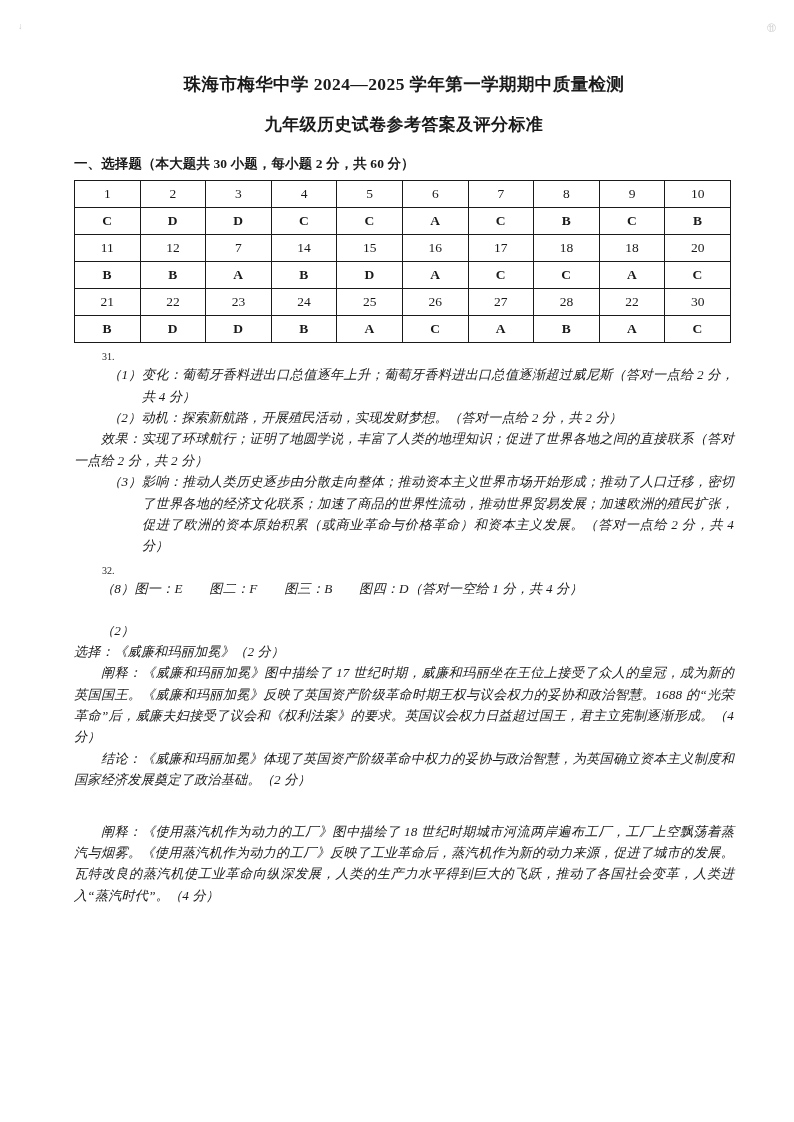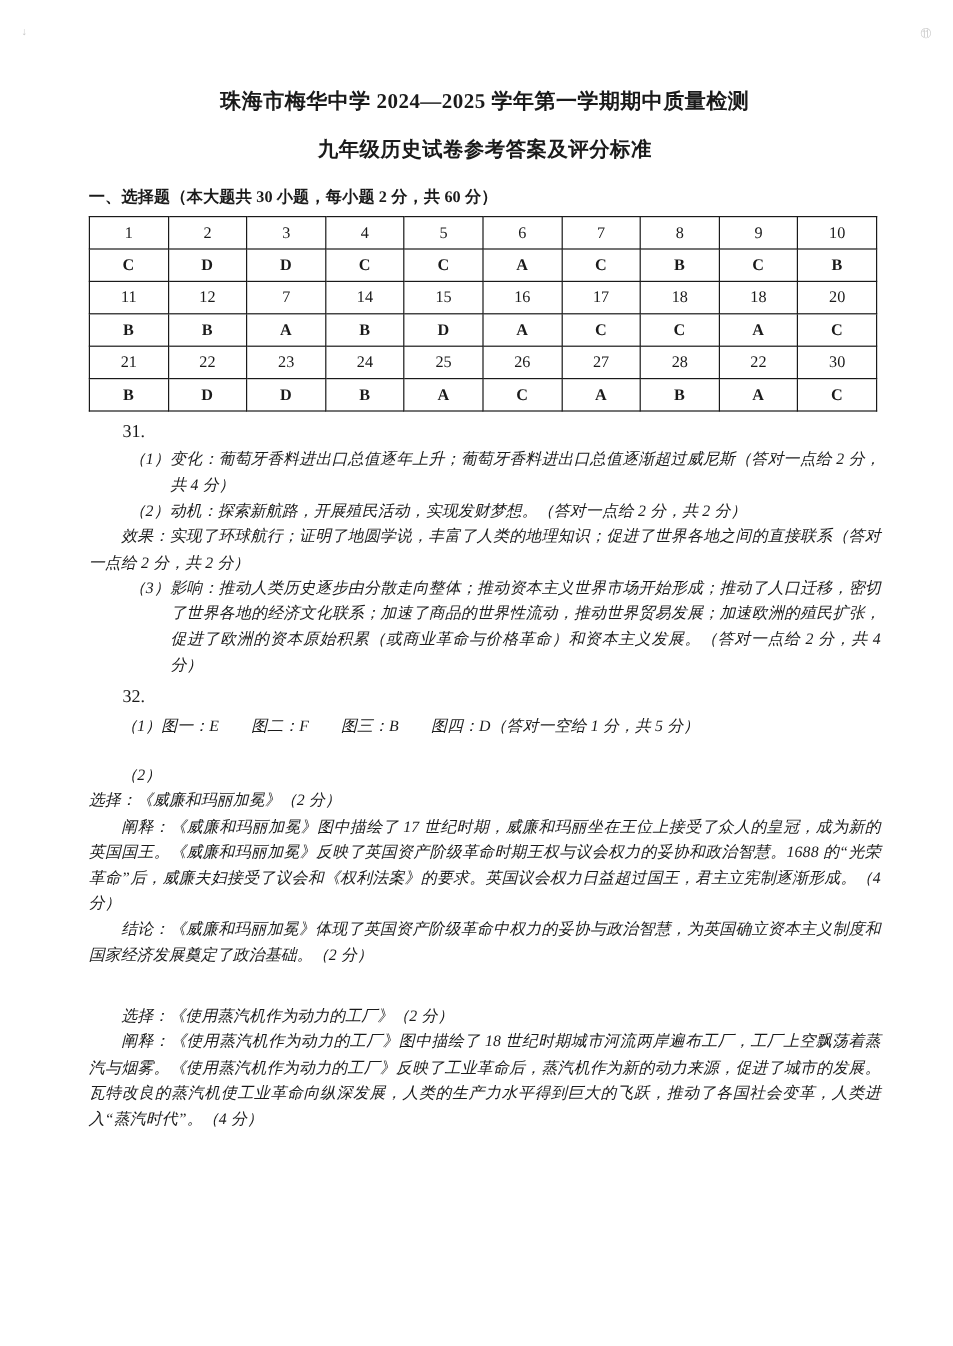--- a/index.html
+++ b/index.html
@@ -92,21 +92,21 @@
   table.answers tr.num td {
     font-weight: normal;
   }
   table.answers tr.ans td {
     font-weight: bold;
     letter-spacing: 0.5px;
   }
 
   
   .q-num {
-    font-size: 15px;
+    font-size: 10px;
     line-height: 1.55;
     margin: 0;
     padding-top: 6px;
     padding-left: 28px;
   }
   p.para {
     font-size: 13.2px;
     line-height: 1.62;
     margin: 0;
     text-align: justify;
@@ -229,28 +229,27 @@
 
     <div class="q-num">31.</div>
 
     <p class="para ind-hang">（1）变化：葡萄牙香料进出口总值逐年上升；葡萄牙香料进出口总值逐渐超过威尼斯（答对一点给 2 分，共 4 分）</p>
     <p class="para ind-hang">（2）动机：探索新航路，开展殖民活动，实现发财梦想。（答对一点给 2 分，共 2 分）</p>
     <p class="para ind-first">效果：实现了环球航行；证明了地圆学说，丰富了人类的地理知识；促进了世界各地之间的直接联系（答对一点给 2 分，共 2 分）</p>
     <p class="para ind-hang">（3）影响：推动人类历史逐步由分散走向整体；推动资本主义世界市场开始形成；推动了人口迁移，密切了世界各地的经济文化联系；加速了商品的世界性流动，推动世界贸易发展；加速欧洲的殖民扩张，促进了欧洲的资本原始积累（或商业革命与价格革命）和资本主义发展。（答对一点给 2 分，共 4 分）</p>
 
     <div class="q-num">32.</div>
 
-    <p class="para ind-sub">（1）图一：E　　图二：F　　图三：B　　图四：D（答对一空给 1 分，共 5 分）</p>
+    <p class="para ind-sub">（8）图一：E　　图二：F　　图三：B　　图四：D（答对一空给 1 分，共 4 分）</p>
 
     <div class="spacer-md"></div>
 
     <p class="para ind-sub">（2）</p>
     <p class="para ind-label">选择：《威廉和玛丽加冕》（2 分）</p>
     <p class="para ind-first">阐释：《威廉和玛丽加冕》图中描绘了 17 世纪时期，威廉和玛丽坐在王位上接受了众人的皇冠，成为新的英国国王。《威廉和玛丽加冕》反映了英国资产阶级革命时期王权与议会权力的妥协和政治智慧。1688 的“光荣革命”后，威廉夫妇接受了议会和《权利法案》的要求。英国议会权力日益超过国王，君主立宪制逐渐形成。（4 分）</p>
     <p class="para ind-first">结论：《威廉和玛丽加冕》体现了英国资产阶级革命中权力的妥协与政治智慧，为英国确立资本主义制度和国家经济发展奠定了政治基础。（2 分）</p>
 
     <div class="spacer-lg"></div>
 
-    <p class="para ind-sub">选择：《使用蒸汽机作为动力的工厂》（2 分）</p>
     <p class="para ind-first">阐释：《使用蒸汽机作为动力的工厂》图中描绘了 18 世纪时期城市河流两岸遍布工厂，工厂上空飘荡着蒸汽与烟雾。《使用蒸汽机作为动力的工厂》反映了工业革命后，蒸汽机作为新的动力来源，促进了城市的发展。瓦特改良的蒸汽机使工业革命向纵深发展，人类的生产力水平得到巨大的飞跃，推动了各国社会变革，人类进入“蒸汽时代”。（4 分）</p>
 
   </div>
 </div>
 
 </body></html>

